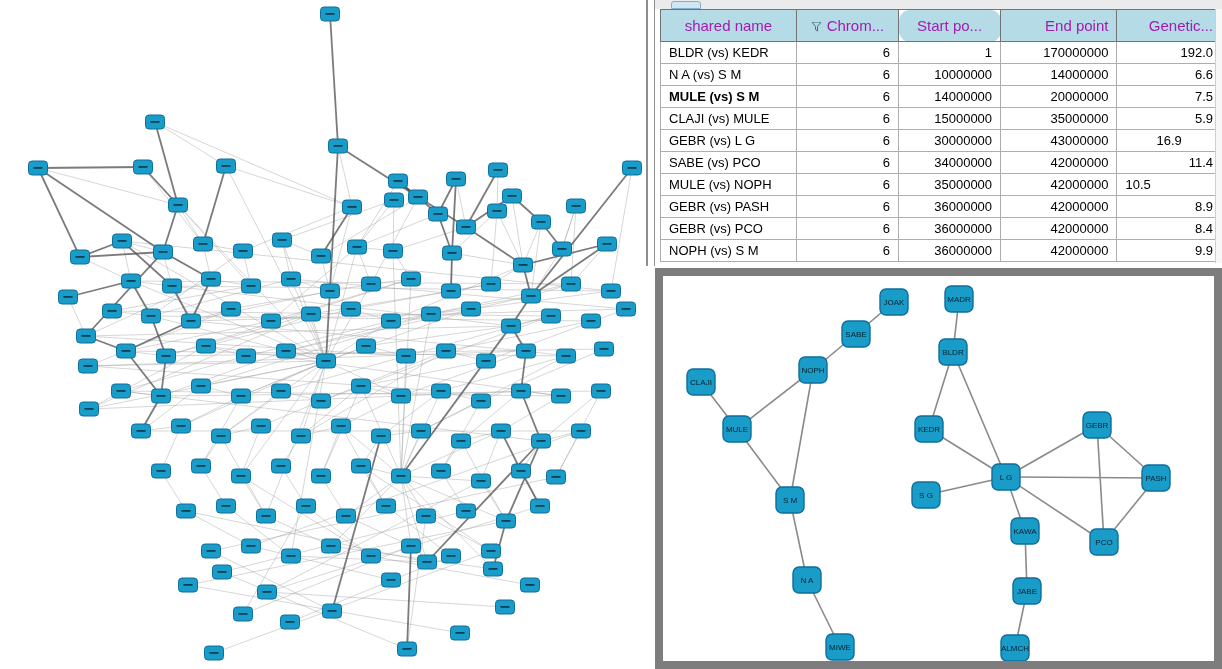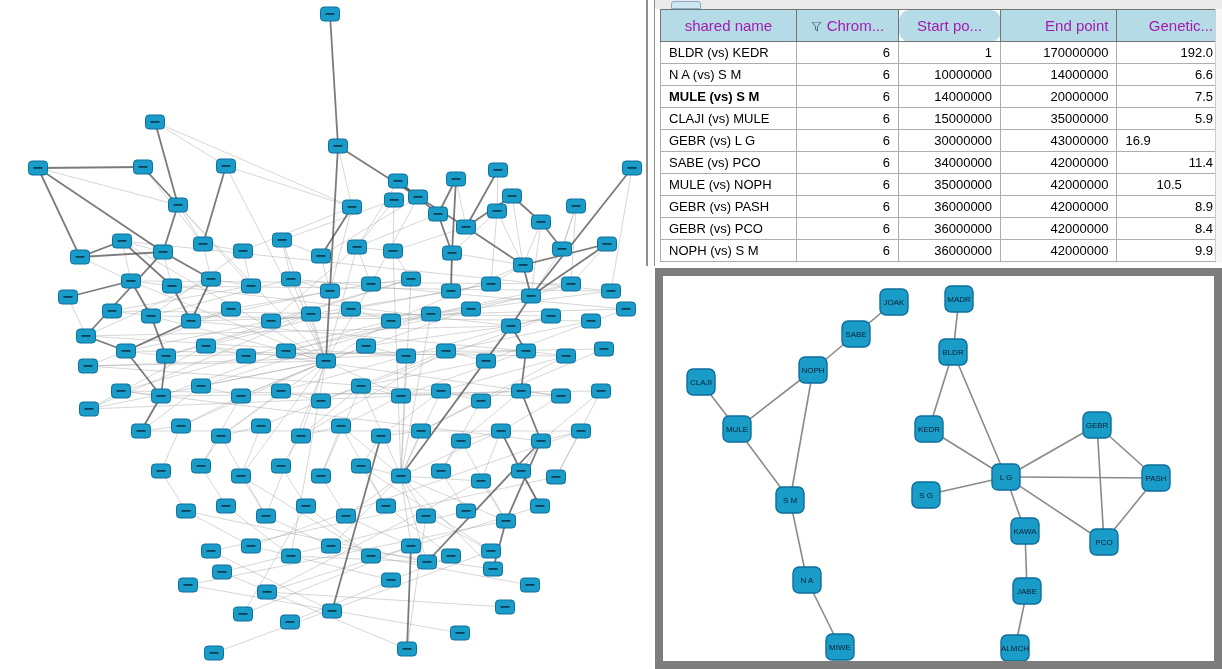--- a/index.html
+++ b/index.html
@@ -961,35 +961,35 @@
             <td style="text-align: right;">6</td>
             <td style="text-align: right;">15000000</td>
             <td style="text-align: right;">35000000</td>
             <td style="text-align: right;">5.9</td>
           </tr>
           <tr>
             <td style="text-align: left;">GEBR (vs) L G</td>
             <td style="text-align: right;">6</td>
             <td style="text-align: right;">30000000</td>
             <td style="text-align: right;">43000000</td>
-            <td style="text-align: left;">16.9</td>
+            <td style="text-align: center;">16.9</td>
           </tr>
           <tr>
             <td style="text-align: left;">SABE (vs) PCO</td>
             <td style="text-align: right;">6</td>
             <td style="text-align: right;">34000000</td>
             <td style="text-align: right;">42000000</td>
             <td style="text-align: right;">11.4</td>
           </tr>
           <tr>
             <td style="text-align: left;">MULE (vs) NOPH</td>
             <td style="text-align: right;">6</td>
             <td style="text-align: right;">35000000</td>
             <td style="text-align: right;">42000000</td>
-            <td style="text-align: center;">10.5</td>
+            <td style="text-align: left;">10.5</td>
           </tr>
           <tr>
             <td style="text-align: left;">GEBR (vs) PASH</td>
             <td style="text-align: right;">6</td>
             <td style="text-align: right;">36000000</td>
             <td style="text-align: right;">42000000</td>
             <td style="text-align: right;">8.9</td>
           </tr>
           <tr>
             <td style="text-align: left;">GEBR (vs) PCO</td>

